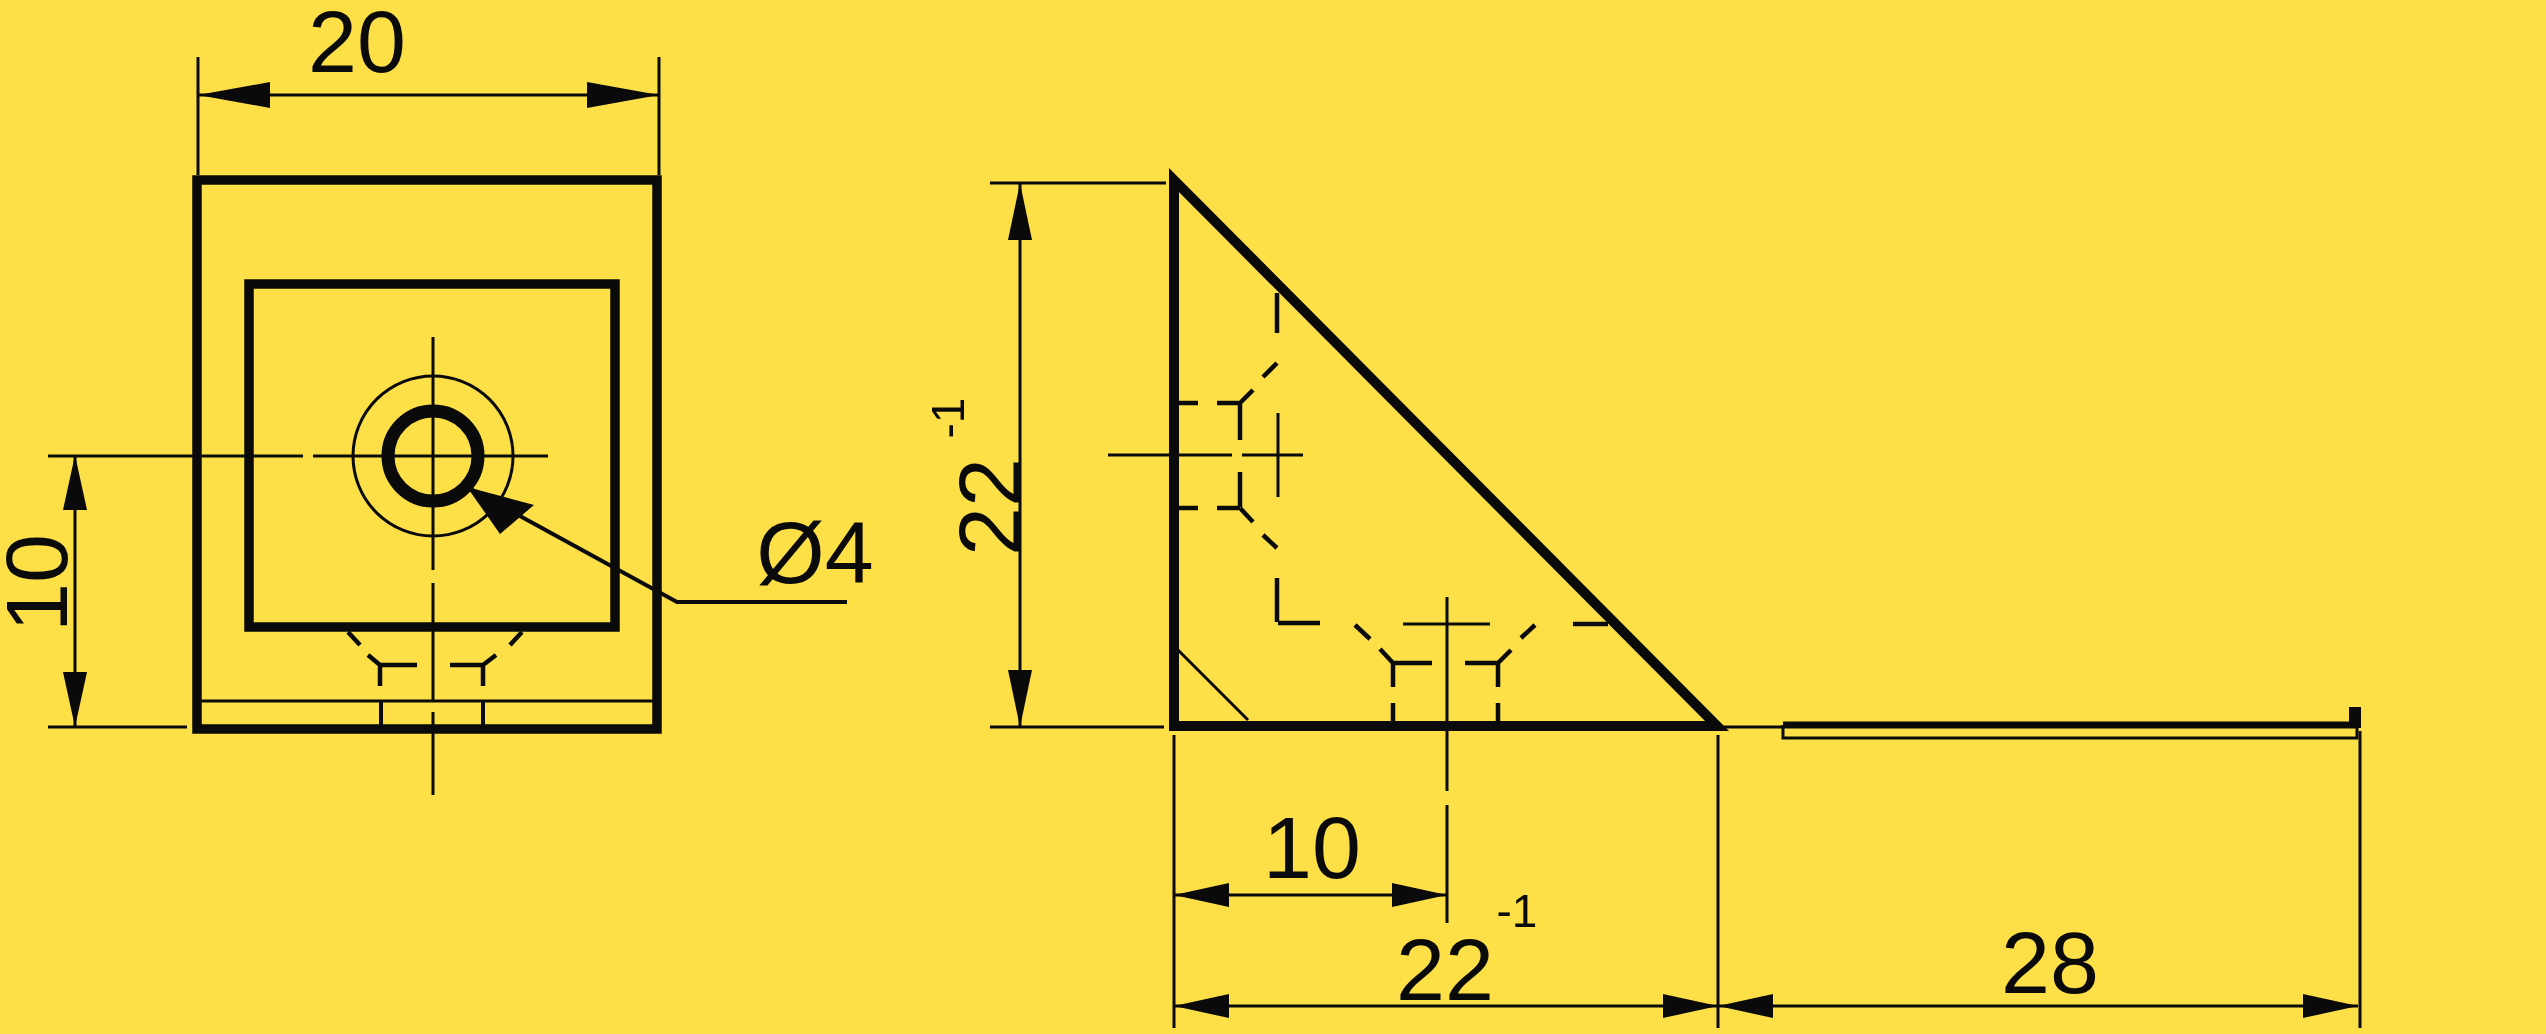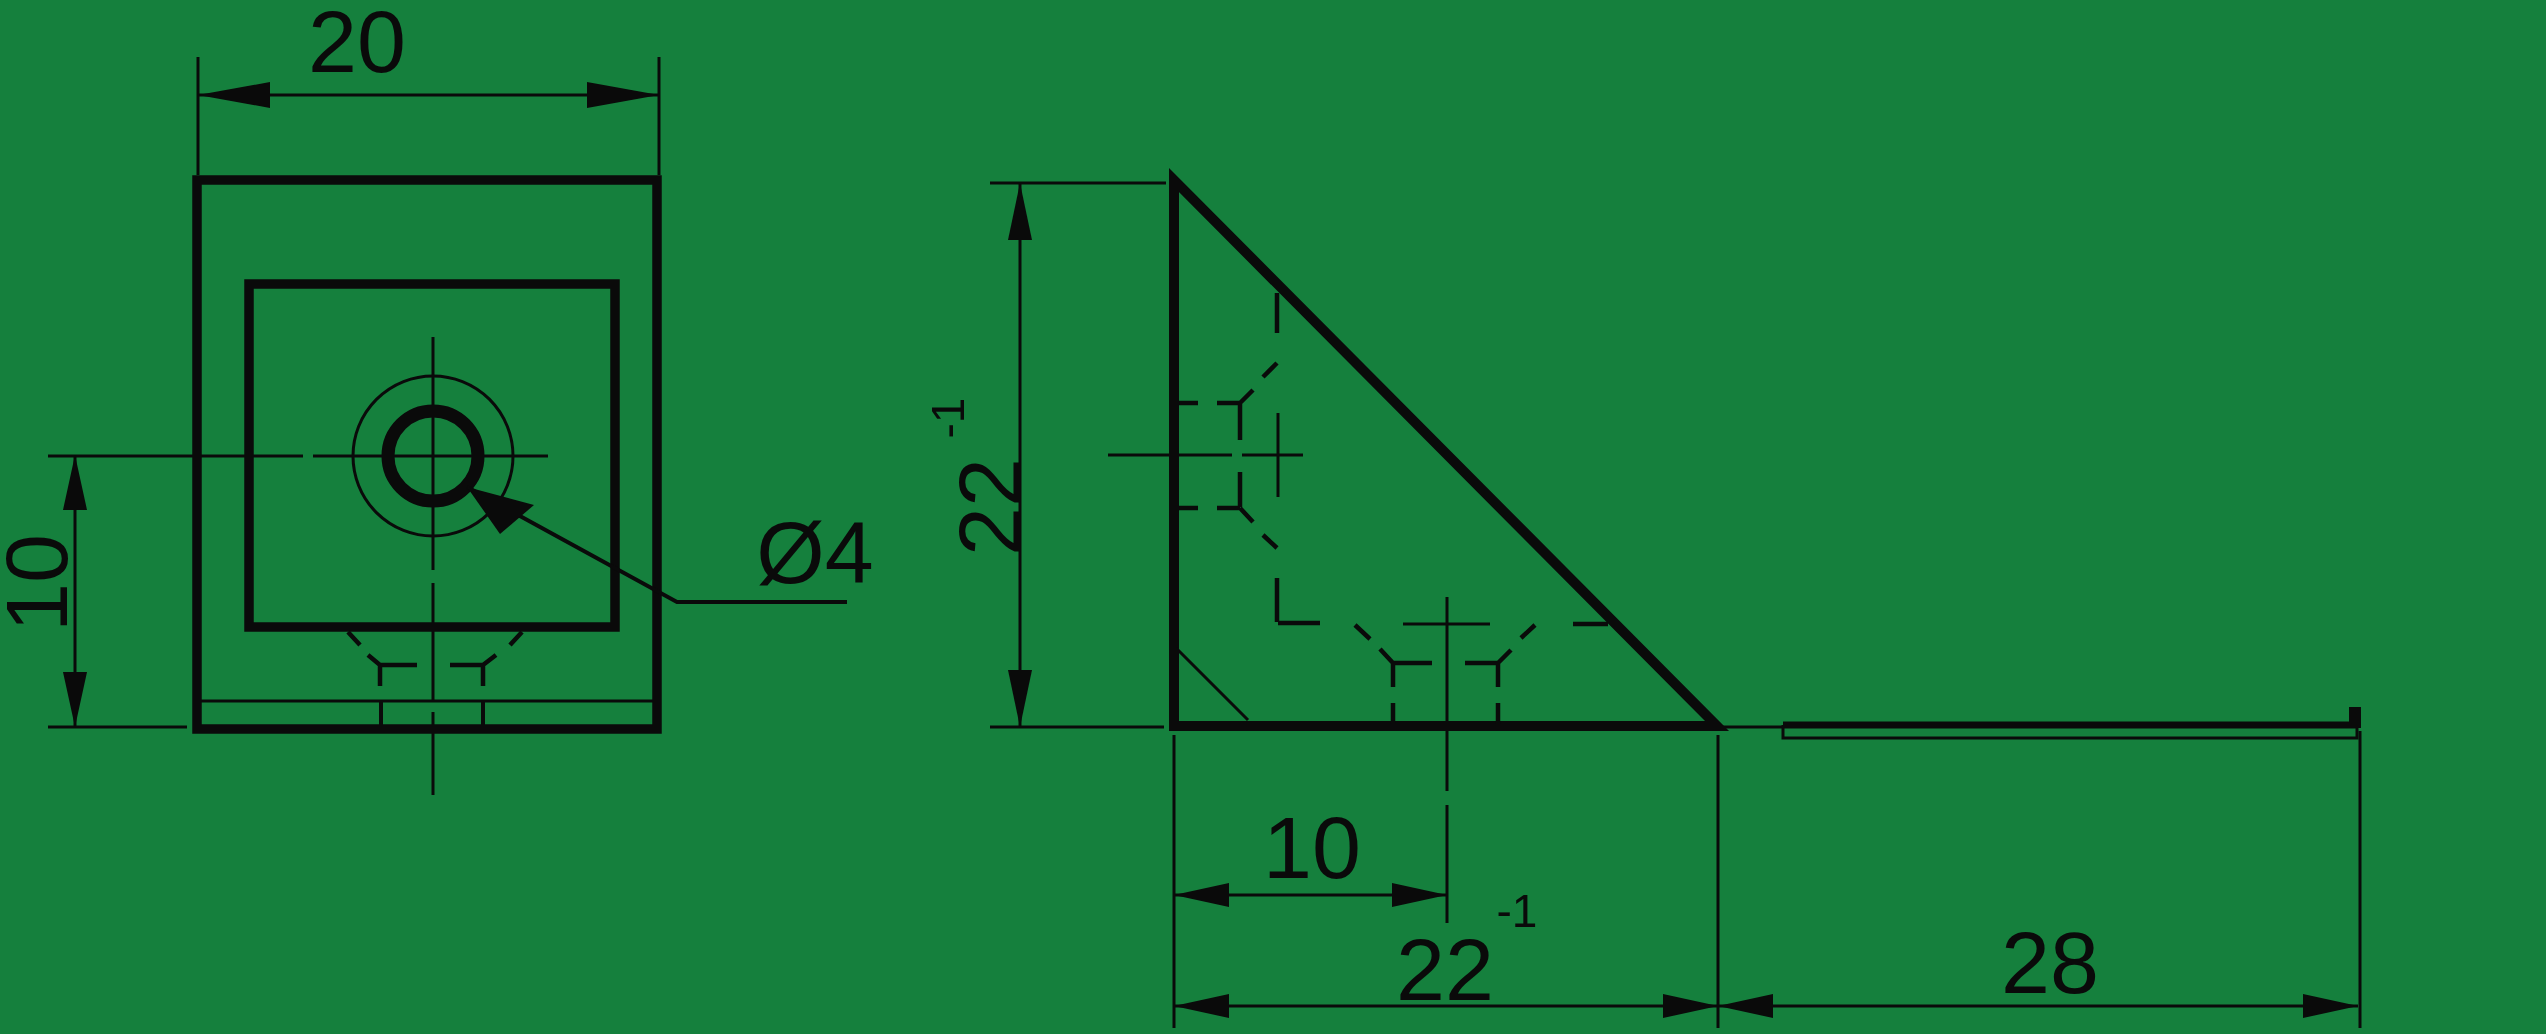--- a/index.html
+++ b/index.html
@@ -4,21 +4,21 @@
 <style>
   html, body {
     margin: 0;
     padding: 0;
     background: #ffffff;
   }
   .stage {
     position: relative;
     width: 2546px;
     height: 1034px;
-    background: #15803d;
+    background: #fde047;
     overflow: hidden;
   }
   svg {
     display: block;
   }
   .ink     { stroke: #0a0a0a; fill: none; }
   .thick   { stroke-width: 9.5; }
   .thin    { stroke-width: 3;  }
   .hidden-ln { stroke-width: 4.5; }
   .dimln   { stroke-width: 3;  }

